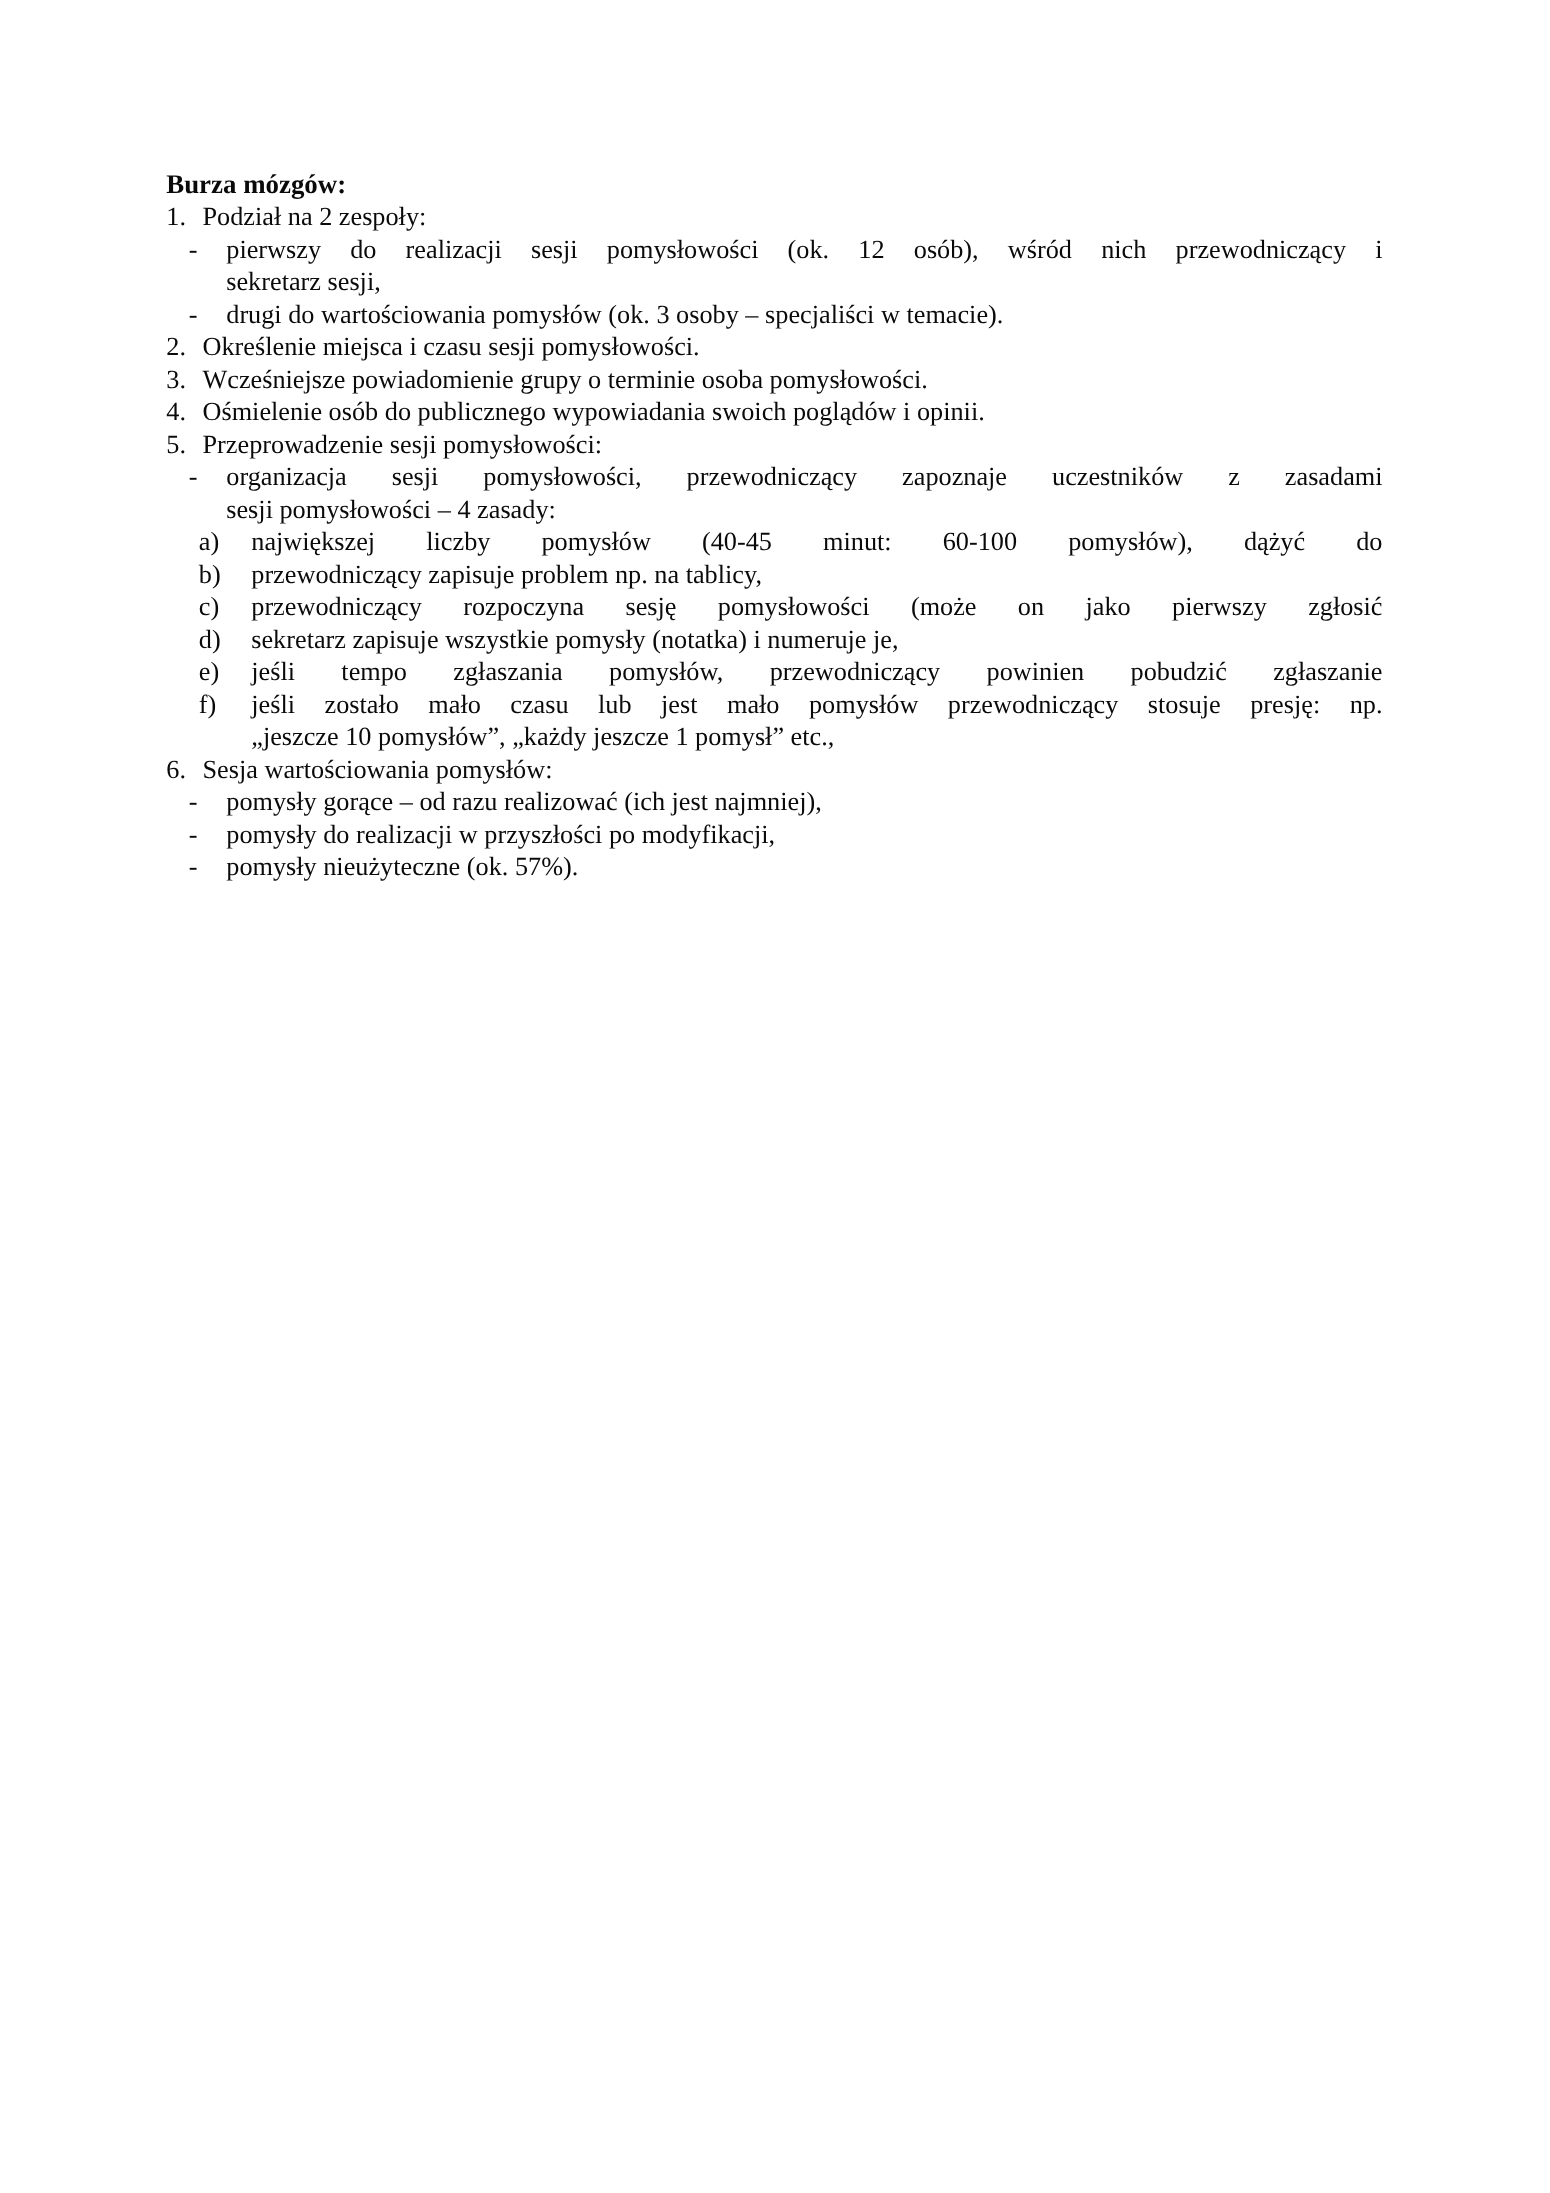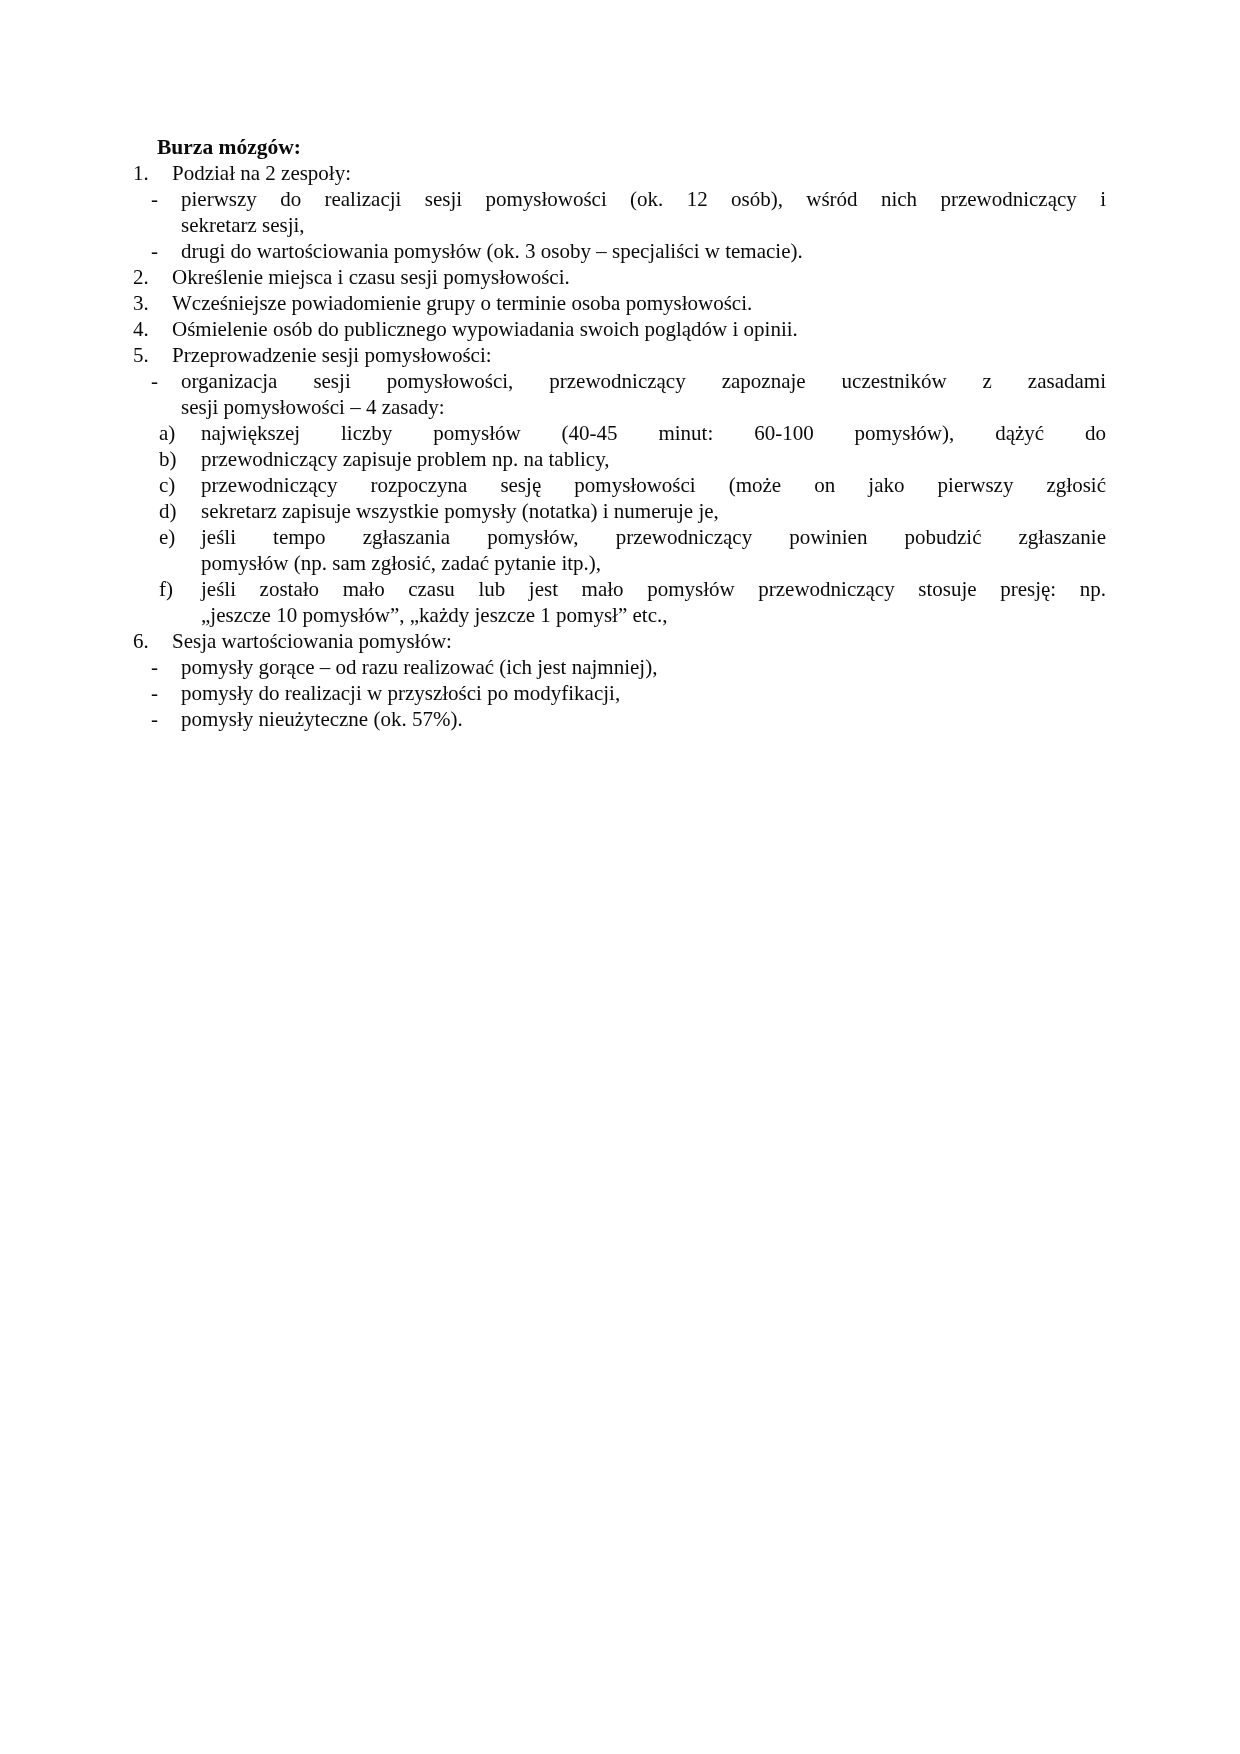--- a/index.html
+++ b/index.html
@@ -21,31 +21,30 @@
     left: 133px;
     top: 134px;
     width: 973px;
     font-size: 21px;
     line-height: 26px;
   }
   .doc-title {
     font-weight: bold;
     font-size: 21.5px;
     line-height: 26px;
-    margin-left: 24px;
   }
   .item {
     position: relative;
   }
   .marker {
     position: absolute;
     top: 0;
   }
   .lvl1 > .marker { left: 0; }
-  .lvl1 > .lines  { margin-left: 39px; }
+  .lvl1 > .lines  { margin-left: 29px; }
   .lvl2 > .marker { left: 18px; }
   .lvl2 > .lines  { margin-left: 48px; }
   .lvl3 > .marker { left: 26px; }
   .lvl3 > .lines  { margin-left: 68px; }
   .line {
     text-align: left;
     white-space: normal;
   }
   .line.just {
     text-align: justify;
@@ -130,21 +129,20 @@
         <div class="item lvl3">
           <span class="marker">d)</span>
           <div class="lines">
             <div class="line">sekretarz zapisuje wszystkie pomysły (notatka) i numeruje je,</div>
           </div>
         </div>
         <div class="item lvl3">
           <span class="marker">e)</span>
           <div class="lines">
             <div class="line just">jeśli tempo zgłaszania pomysłów, przewodniczący powinien pobudzić zgłaszanie</div>
-            <div class="line">pomysłów (np. sam zgłosić, zadać pytanie itp.),</div>
           </div>
         </div>
         <div class="item lvl3">
           <span class="marker">f)</span>
           <div class="lines">
             <div class="line just">jeśli zostało mało czasu lub jest mało pomysłów przewodniczący stosuje presję: np.</div>
             <div class="line">„jeszcze 10 pomysłów”, „każdy jeszcze 1 pomysł” etc.,</div>
           </div>
         </div>
         <div class="item lvl1">

